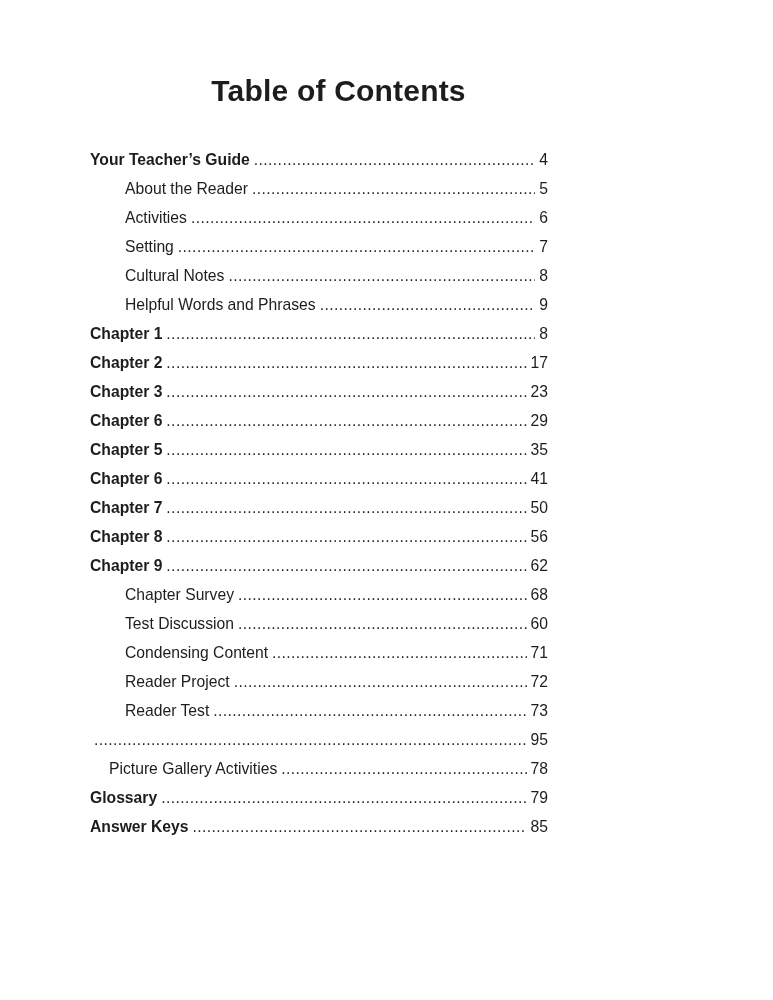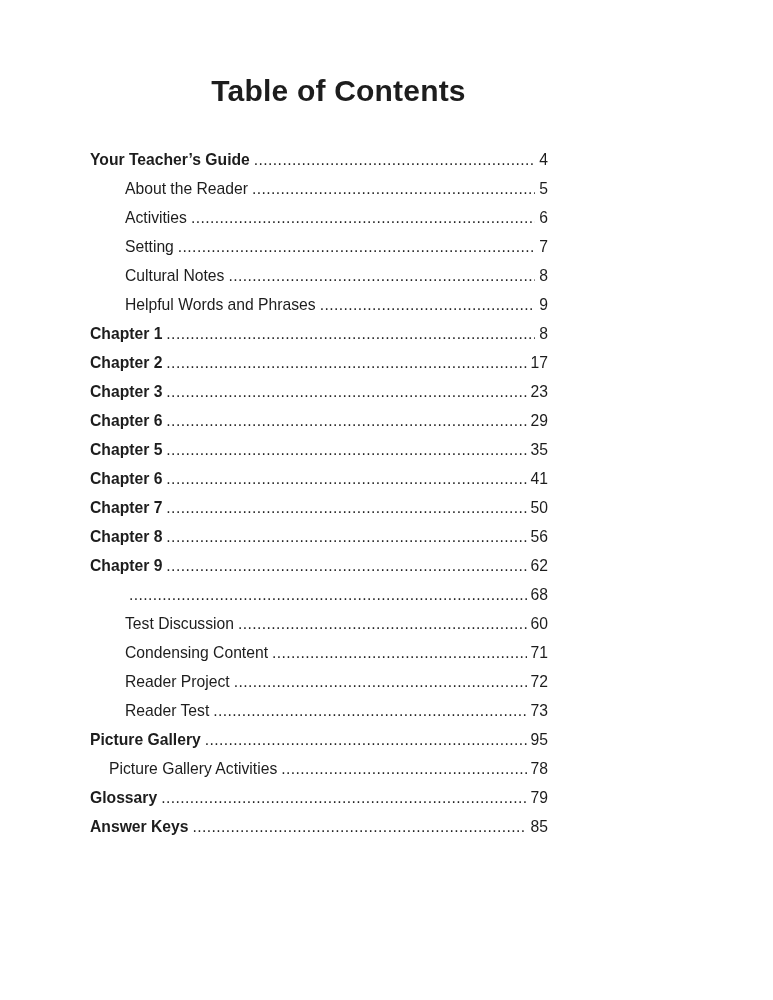--- a/index.html
+++ b/index.html
@@ -137,20 +137,21 @@
     <span class="toc-label">Chapter 8</span>
     <span class="toc-dots">................................................................................................................................................................................................................................................................................................................................................................................................................</span>
     <span class="toc-page">56</span>
   </div>
       <div class="toc-row bold">
     <span class="toc-label">Chapter 9</span>
     <span class="toc-dots">................................................................................................................................................................................................................................................................................................................................................................................................................</span>
     <span class="toc-page">62</span>
   </div>
       <div class="toc-row indent-sub">
+    <span class="toc-label">Chapter Survey</span>
     <span class="toc-dots">................................................................................................................................................................................................................................................................................................................................................................................................................</span>
     <span class="toc-page">68</span>
   </div>
       <div class="toc-row indent-sub">
     <span class="toc-label">Test Discussion</span>
     <span class="toc-dots">................................................................................................................................................................................................................................................................................................................................................................................................................</span>
     <span class="toc-page">60</span>
   </div>
       <div class="toc-row indent-sub">
     <span class="toc-label">Condensing Content</span>
@@ -161,21 +162,20 @@
     <span class="toc-label">Reader Project</span>
     <span class="toc-dots">................................................................................................................................................................................................................................................................................................................................................................................................................</span>
     <span class="toc-page">72</span>
   </div>
       <div class="toc-row indent-sub">
     <span class="toc-label">Reader Test</span>
     <span class="toc-dots">................................................................................................................................................................................................................................................................................................................................................................................................................</span>
     <span class="toc-page">73</span>
   </div>
       <div class="toc-row bold">
-    <span class="toc-label">Picture Gallery</span>
     <span class="toc-dots">................................................................................................................................................................................................................................................................................................................................................................................................................</span>
     <span class="toc-page">95</span>
   </div>
       <div class="toc-row indent-half">
     <span class="toc-label">Picture Gallery Activities</span>
     <span class="toc-dots">................................................................................................................................................................................................................................................................................................................................................................................................................</span>
     <span class="toc-page">78</span>
   </div>
       <div class="toc-row bold">
     <span class="toc-label">Glossary</span>

